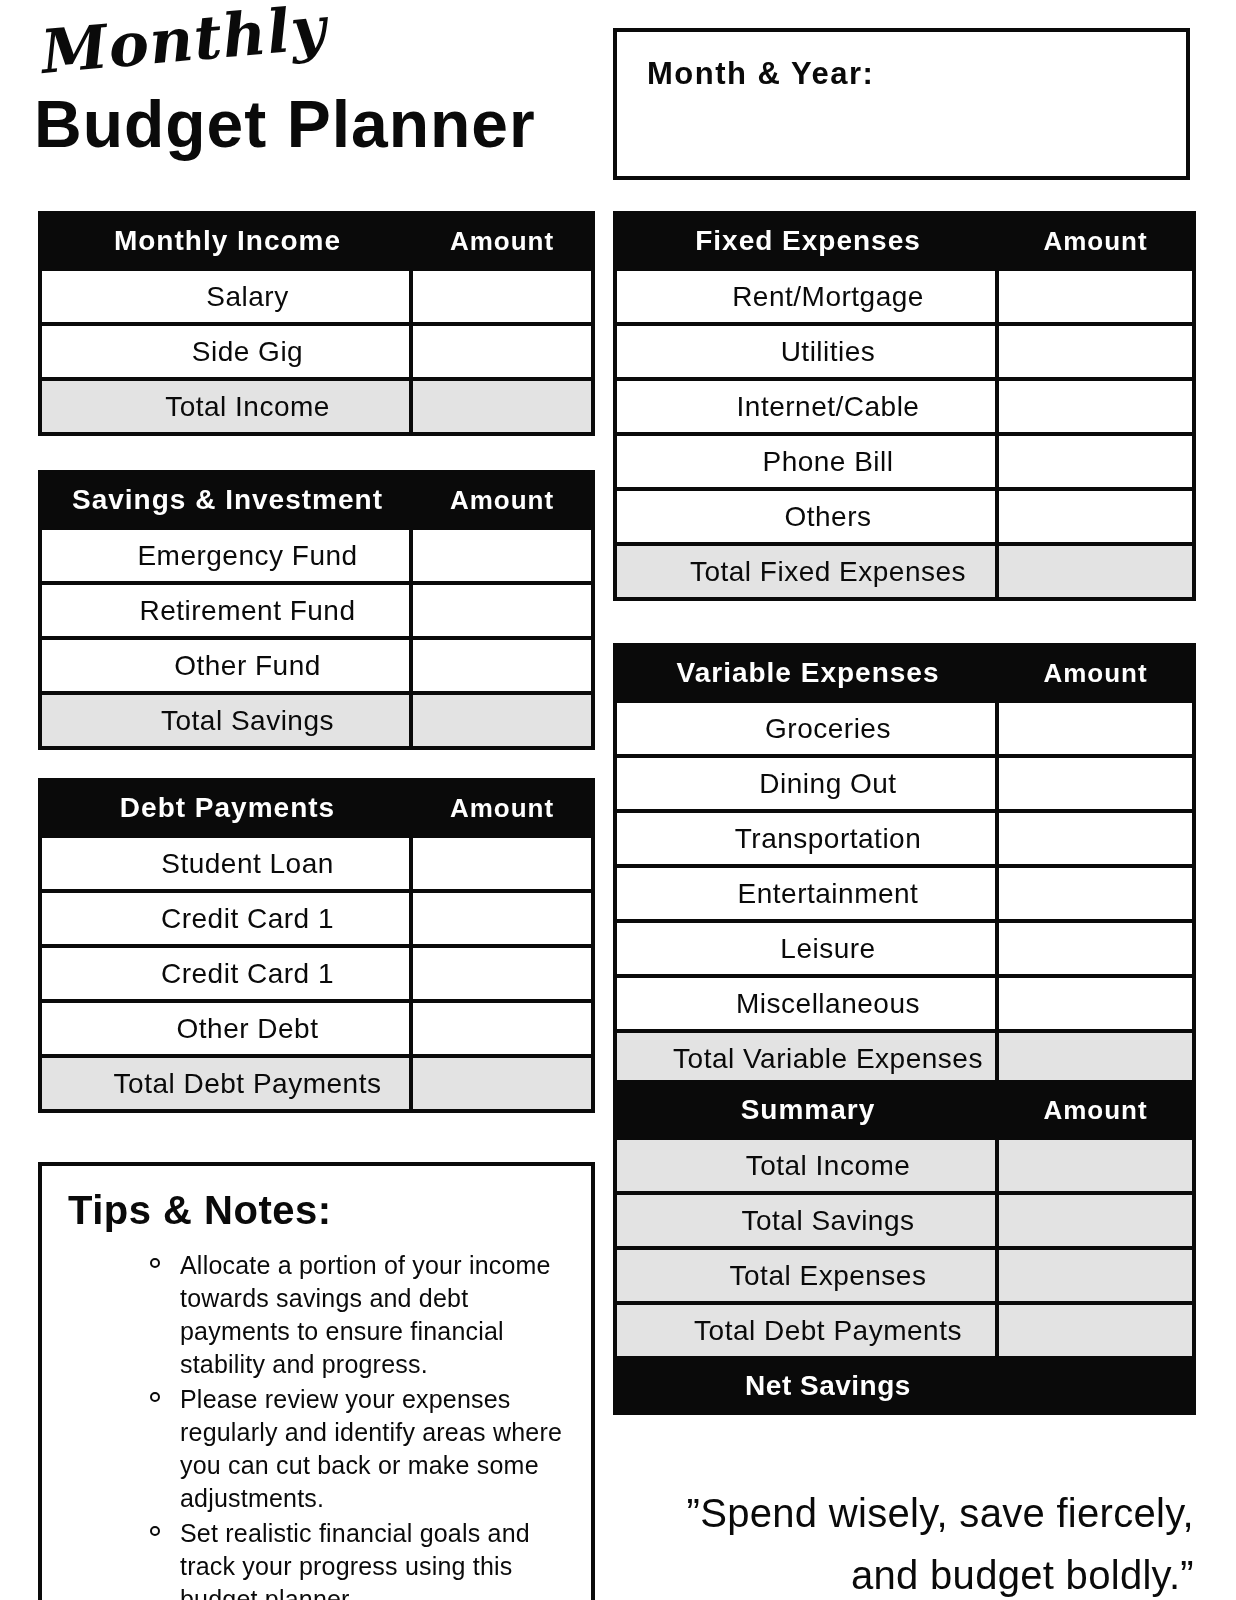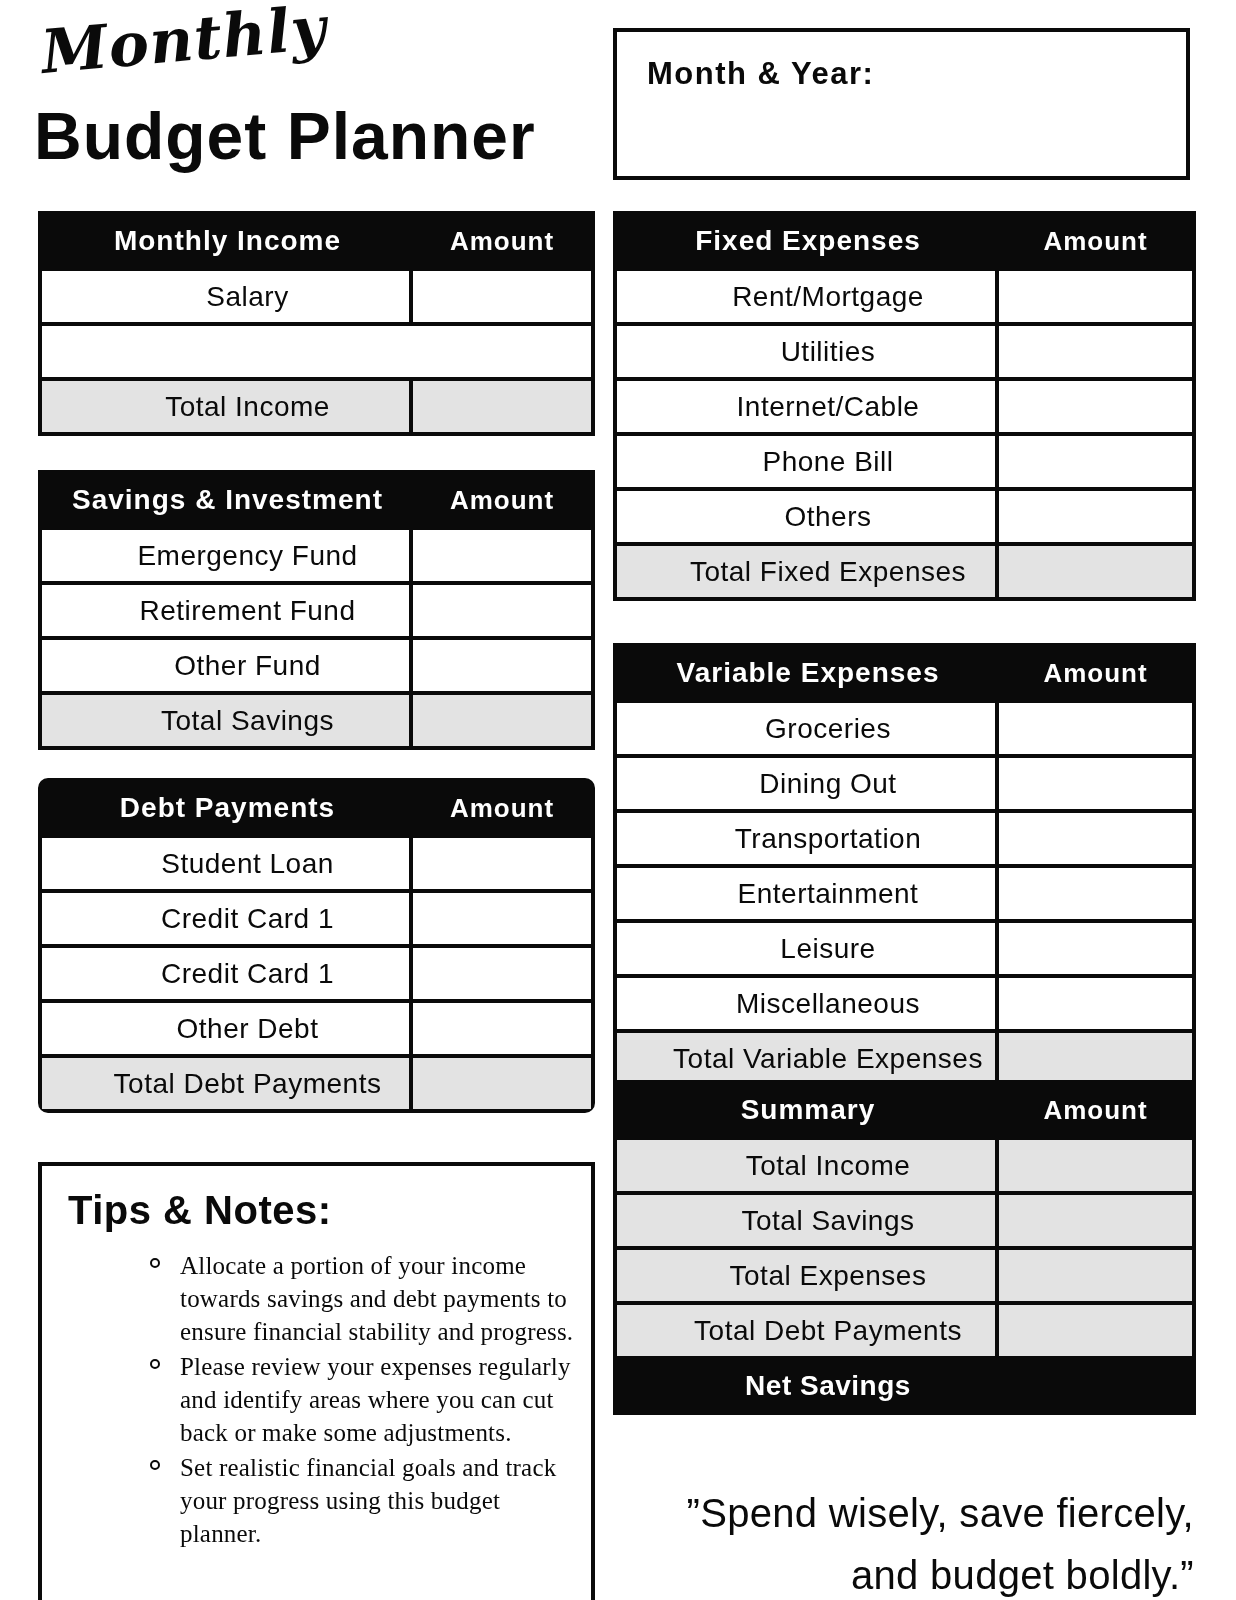--- a/index.html
+++ b/index.html
@@ -17,21 +17,21 @@
   .title-script {
     left:44px; top:22px;
     font-family:"DejaVu Serif", serif;
     font-style:italic; font-weight:700;
     font-size:60px; line-height:1;
     transform:rotate(-5deg);
     transform-origin:left bottom;
     letter-spacing:1px;
   }
   .title-main {
-    left:34px; top:103px;
+    left:34px; top:91px;
     font-size:66px; font-weight:700;
     letter-spacing:1px; line-height:1;
   }
   .month-box {
     left:613px; top:28px; width:577px; height:152px;
     border:4px solid #0a0a0a; box-sizing:border-box;
     background:#ffffff;
   }
   .month-box .label {
     margin:24px 0 0 30px;
@@ -74,42 +74,42 @@
   .thead .c2 { font-size:26px; font-weight:700; letter-spacing:1px; }
   .trow .c1 { font-size:28px; letter-spacing:0.5px; }
   .trow.total { background:#e3e3e3; }
   .trow.total .c1, .trow.total .c2 { background:#e3e3e3; }
   .trow.net { background:#0a0a0a; color:#ffffff; }
   .trow.net .c1 { border-right-color:#0a0a0a; font-weight:700; }
   .trow.net .c2 { background:#0a0a0a; }
 
   #t-income   { top:211px; }
   #t-savings  { top:470px; }
-  #t-debt     { top:778px;border-radius:10px; }
+  #t-debt     { top:778px; }
   #t-fixed    { top:211px; }
   #t-variable { top:643px; }
   #t-summary  { top:1080px; }
 
   
   .tips-box {
     left:38px; top:1162px; width:557px; height:470px;
     border:4px solid #0a0a0a; box-sizing:border-box;
     background:#ffffff;
   }
   .tips-title {
     margin:22px 0 0 26px;
     font-size:40px; font-weight:700; letter-spacing:0.5px;
   }
   .tips-list {
     list-style:none;
     margin:16px 14px 0 0;
     padding:0 0 0 138px;
     font-size:25px; line-height:33px; letter-spacing:0.2px;
   }
-  .tips-list li { position:relative; margin:0 0 2px 0;font-family:Liberation Serif, serif; }
+  .tips-list li { position:relative; margin:0 0 2px 0; }
   .bullet-dot {
     position:absolute; left:-30px; top:9px;
     width:10px; height:10px;
     border:2.5px solid #0a0a0a; border-radius:50%;
     box-sizing:border-box;
   }
 
   
   .quote {
     left:613px; top:1482px; width:581px;
@@ -132,20 +132,21 @@
 <div class="btable left" id="t-income">
   <div class="thead">
     <div class="c1">Monthly Income</div>
     <div class="c2">Amount</div>
   </div>
   <div class="trow">
     <div class="c1">Salary</div>
     <div class="c2"></div>
   </div>
   <div class="trow">
+    <div class="c1">Side Gig</div>
     <div class="c2"></div>
   </div>
   <div class="trow total">
     <div class="c1">Total Income</div>
     <div class="c2"></div>
   </div>
 </div>
 
 <div class="btable left" id="t-savings">
   <div class="thead">

